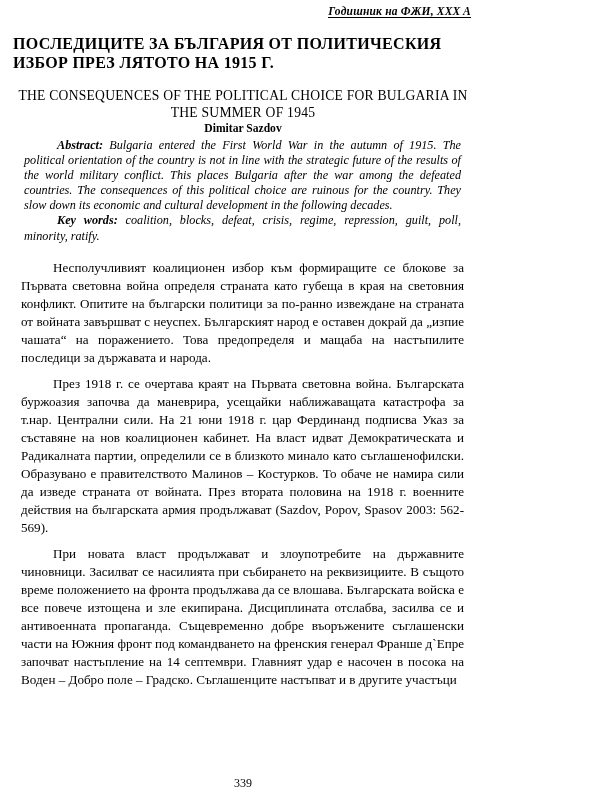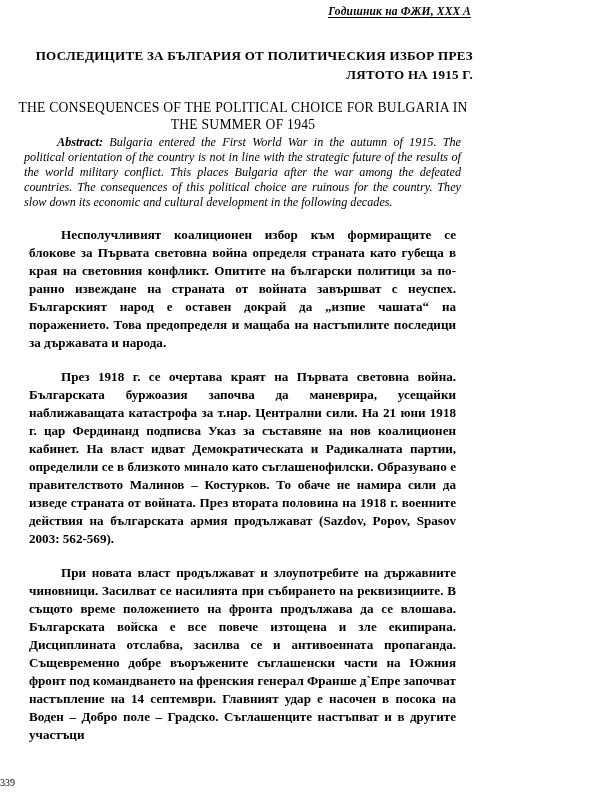--- a/index.html
+++ b/index.html
@@ -34,26 +34,26 @@
     line-height: 14px;
     padding-right: 2px;
   }
   .running-head .rh-text {
     border-bottom: 1px solid #000;
     padding-bottom: 0px;
   }
 
   
   .title-bg {
-    text-align: right;
+    text-align: left;
     font-weight: bold;
-    font-size: 13px;
+    font-size: 16px;
     line-height: 19px;
     letter-spacing: 0.3px;
-    margin-top: 28px;
+    margin-top: 16px;
   }
   .author-bg {
     text-align: center;
     font-size: 13.4px;
     line-height: 16px;
     margin-top: 21px;
   }
   .title-en {
     text-align: center;
     font-size: 13.6px;
@@ -89,53 +89,55 @@
 
   
   .body-block {
     margin-top: 15px;
     font-size: 13.1px;
     line-height: 18.0px;
     text-align: justify;
     padding: 0 1px 0 0;
   }
   .body-block p {
-    margin: 16px;
+    margin: 8px;
     text-indent: 32px;
     text-align: justify;
-    font-weight: bold;
   }
 
   
   .folio {
     position: absolute;
     left: 0;
     right: 0;
     bottom: 10px;
-    font-size: 10px;
+    text-align: center;
+    font-size: 12px;
     line-height: 14px;
   }
 </style>
 </head>
 <body>
 
 <div class="page">
 
   <div class="running-head">
     <span class="rh-text">Годишник на ФЖИ, XXX A</span>
   </div>
 
   <div class="title-bg">ПОСЛЕДИЦИТЕ ЗА БЪЛГАРИЯ ОТ ПОЛИТИЧЕСКИЯ ИЗБОР ПРЕЗ ЛЯТОТО НА 1915 Г.</div>
 
 
   <div class="title-en">THE CONSEQUENCES OF THE POLITICAL CHOICE FOR BULGARIA IN THE SUMMER OF 1945</div>
 
+  <div class="author-en">Dimitar Sazdov</div>
 
   <div class="abstract-block">
     <p><span class="lead">Abstract:</span><span> Bulgaria entered the First World War in the autumn of 1915. The political orientation of the country is not in line with the strategic future of the results of the world military conflict. This places Bulgaria after the war among the defeated countries. The consequences of this political choice are ruinous for the country. They slow down its economic and cultural development in the following decades.</span></p>
+    <p><span class="lead">Key words:</span><span> coalition, blocks, defeat, crisis, regime, repression, guilt, poll, minority, ratify.</span></p>
   </div>
 
   <div class="body-block">
     <p>Несполучливият коалиционен избор към формиращите се блокове за Първата световна война определя страната като губеща в края на световния конфликт. Опитите на български политици за по-ранно извеждане на страната от войната завършват с неуспех. Българският народ е оставен докрай да „изпие чашата“ на поражението. Това предопределя и мащаба на настъпилите последици за държавата и народа.</p>
     <p>През 1918 г. се очертава краят на Първата световна война. Българската буржоазия започва да маневрира, усещайки наближаващата катастрофа за т.нар. Централни сили. На 21 юни 1918 г. цар Фердинанд подписва Указ за съставяне на нов коалиционен кабинет. На власт идват Демократическата и Радикалната партии, определили се в близкото минало като съглашенофилски. Образувано е правителството Малинов – Костурков. То обаче не намира сили да изведе страната от войната. През втората половина на 1918 г. военните действия на българската армия продължават (Sazdov, Popov, Spasov 2003: 562-569).</p>
     <p>При новата власт продължават и злоупотребите на държавните чиновници. Засилват се насилията при събирането на реквизициите. В същото време положението на фронта продължава да се влошава. Българската войска е все повече изтощена и зле екипирана. Дисциплината отслабва, засилва се и антивоенната пропаганда. Същевременно добре въоръжените съглашенски части на Южния фронт под командването на френския генерал Франше д`Епре започват настъпление на 14 септември. Главният удар е насочен в посока на Воден – Добро поле – Градско. Съглашенците настъпват и в другите участъци</p>
   </div>
 
   <div class="folio">339</div>
 

